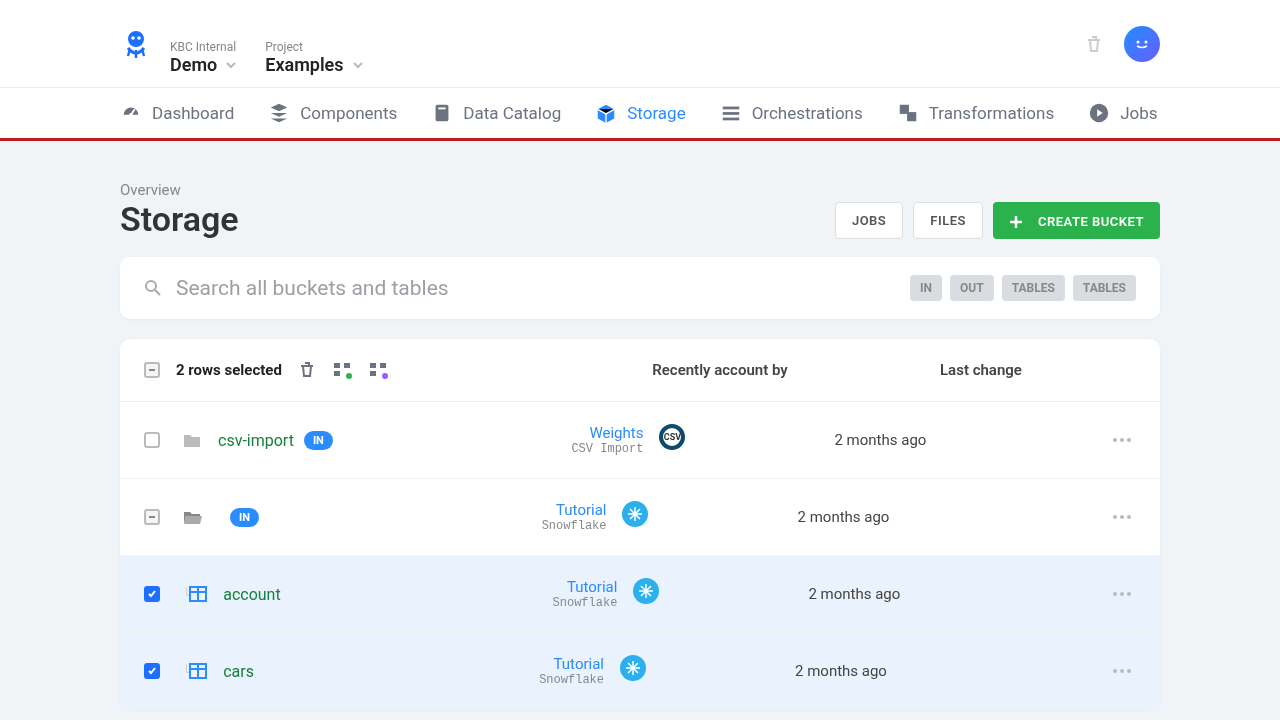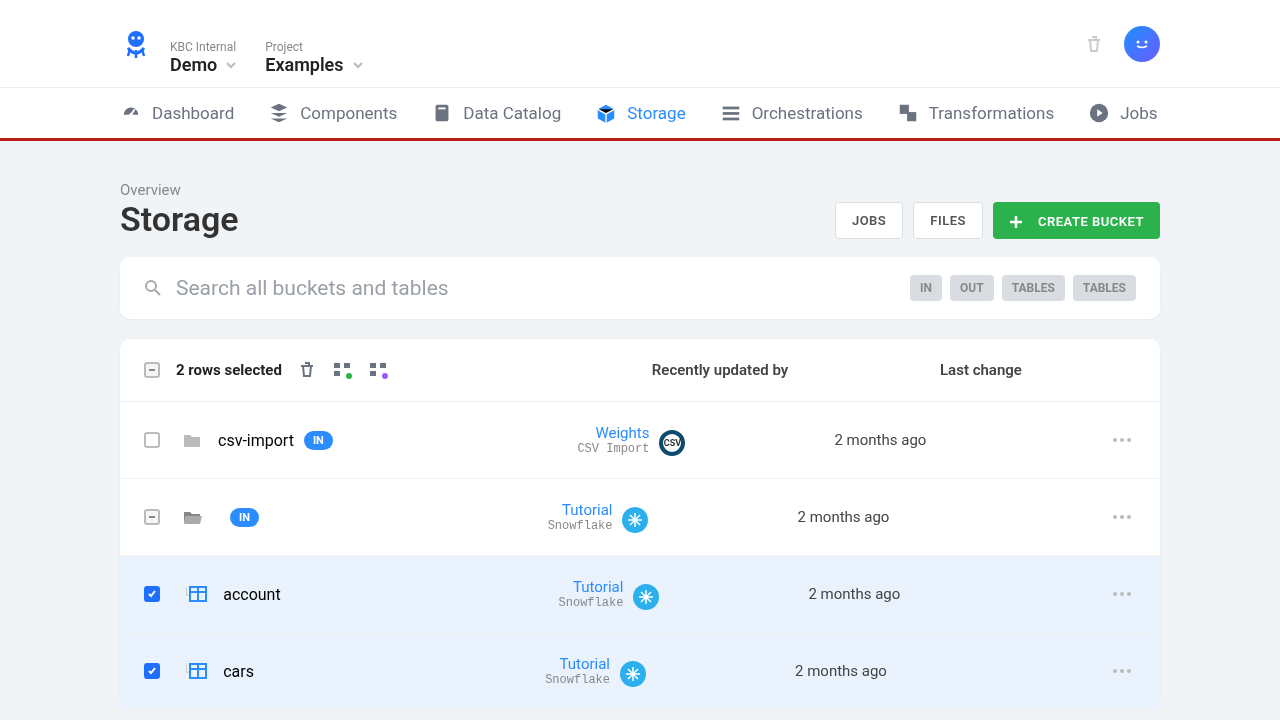--- a/index.html
+++ b/index.html
@@ -40,23 +40,23 @@
 .ico-btn { color:#6b7280; cursor:pointer; position:relative; }
 .badge-dot { position:absolute; bottom:-2px; right:-2px; width:10px; height:10px; border-radius:50%; border:2px solid #fff; }
 .col-head { margin-left:auto; display:flex; gap:120px; color:#444; font-size:15px; font-weight:600; }
 .col-head .c1 { width:200px; text-align:center; }
 .col-head .c2 { width:150px; text-align:left; }
 .row { display:flex; align-items:center; padding:22px 24px; border-bottom:1px solid #f3f3f3; }
 .row.sel { background:#eaf2fe; }
 .row .chk { margin-right:22px; }
 .row-ico { margin-right:16px; color:#bbb; display:flex; align-items:center; gap:4px; }
 .row-ico.blue { color:#2b8cff; }
-.row-name { font-size:16px; color:#000000; }
+.row-name { font-size:16px; color:#15803d; }
 .badge { display:inline-block; background:#2b8cff; color:#fff; font-size:11px; font-weight:700; padding:3px 9px; border-radius:10px; margin-left:10px; vertical-align:middle; }
-.row-mid { margin-left:auto; width:200px; display:flex; align-items:flex-end; justify-content:flex-end; gap:10px; }
+.row-mid { margin-left:auto; width:200px; display:flex; align-items:flex-start; justify-content:flex-end; gap:16px; }
 .row-mid .txt { text-align:right; }
 .row-mid .link { color:#2b8cff; font-size:15px; }
 .row-mid .sub { color:#888; font-size:12px;font-family:Liberation Mono, monospace; }
 .src-ico { width:26px; height:26px; border-radius:50%; display:flex; align-items:center; justify-content:center; font-size:14px; }
 .src-ico.csv { background:#fff; border:4px solid #0c4a6e; color:#333; }
 .src-ico.snow { background:#2bb0ed; color:#fff; }
 .row-time { width:150px; text-align:center; margin-left:120px; color:#444; font-size:15px; }
 .row-more { margin-left:auto; color:#bbb; cursor:pointer; padding:0 4px; }
 .tree-l { color:#ccc; font-size:13px; margin-right:-6px; }
 svg { display:block; }
@@ -216,21 +216,21 @@
         </span>
       <span class="ico-btn">
           <svg width="20" height="18" viewBox="0 0 20 18">
             <rect x="2" y="2" width="6" height="5" fill="currentColor"></rect>
             <rect x="12" y="2" width="6" height="5" fill="currentColor"></rect>
             <rect x="2" y="10" width="6" height="5" fill="currentColor"></rect>
           </svg>
           <span class="badge-dot" style="background:#9b59ff"></span>
         </span>
       <div class="col-head">
-        <span class="c1">Recently updated by</span>
+        <span class="c1">Recently account by</span>
         <span class="c2">Last change</span>
       </div>
       <span style="width:30px"></span>
     </div>
     <div id="rows">
         <div class="row">
           <span class="chk"></span>
           <span class="row-ico">
             <svg width="20" height="18" viewBox="0 0 20 18">
               <path d="M2 4h6l2 2h8v10H2z" fill="currentColor"></path>

